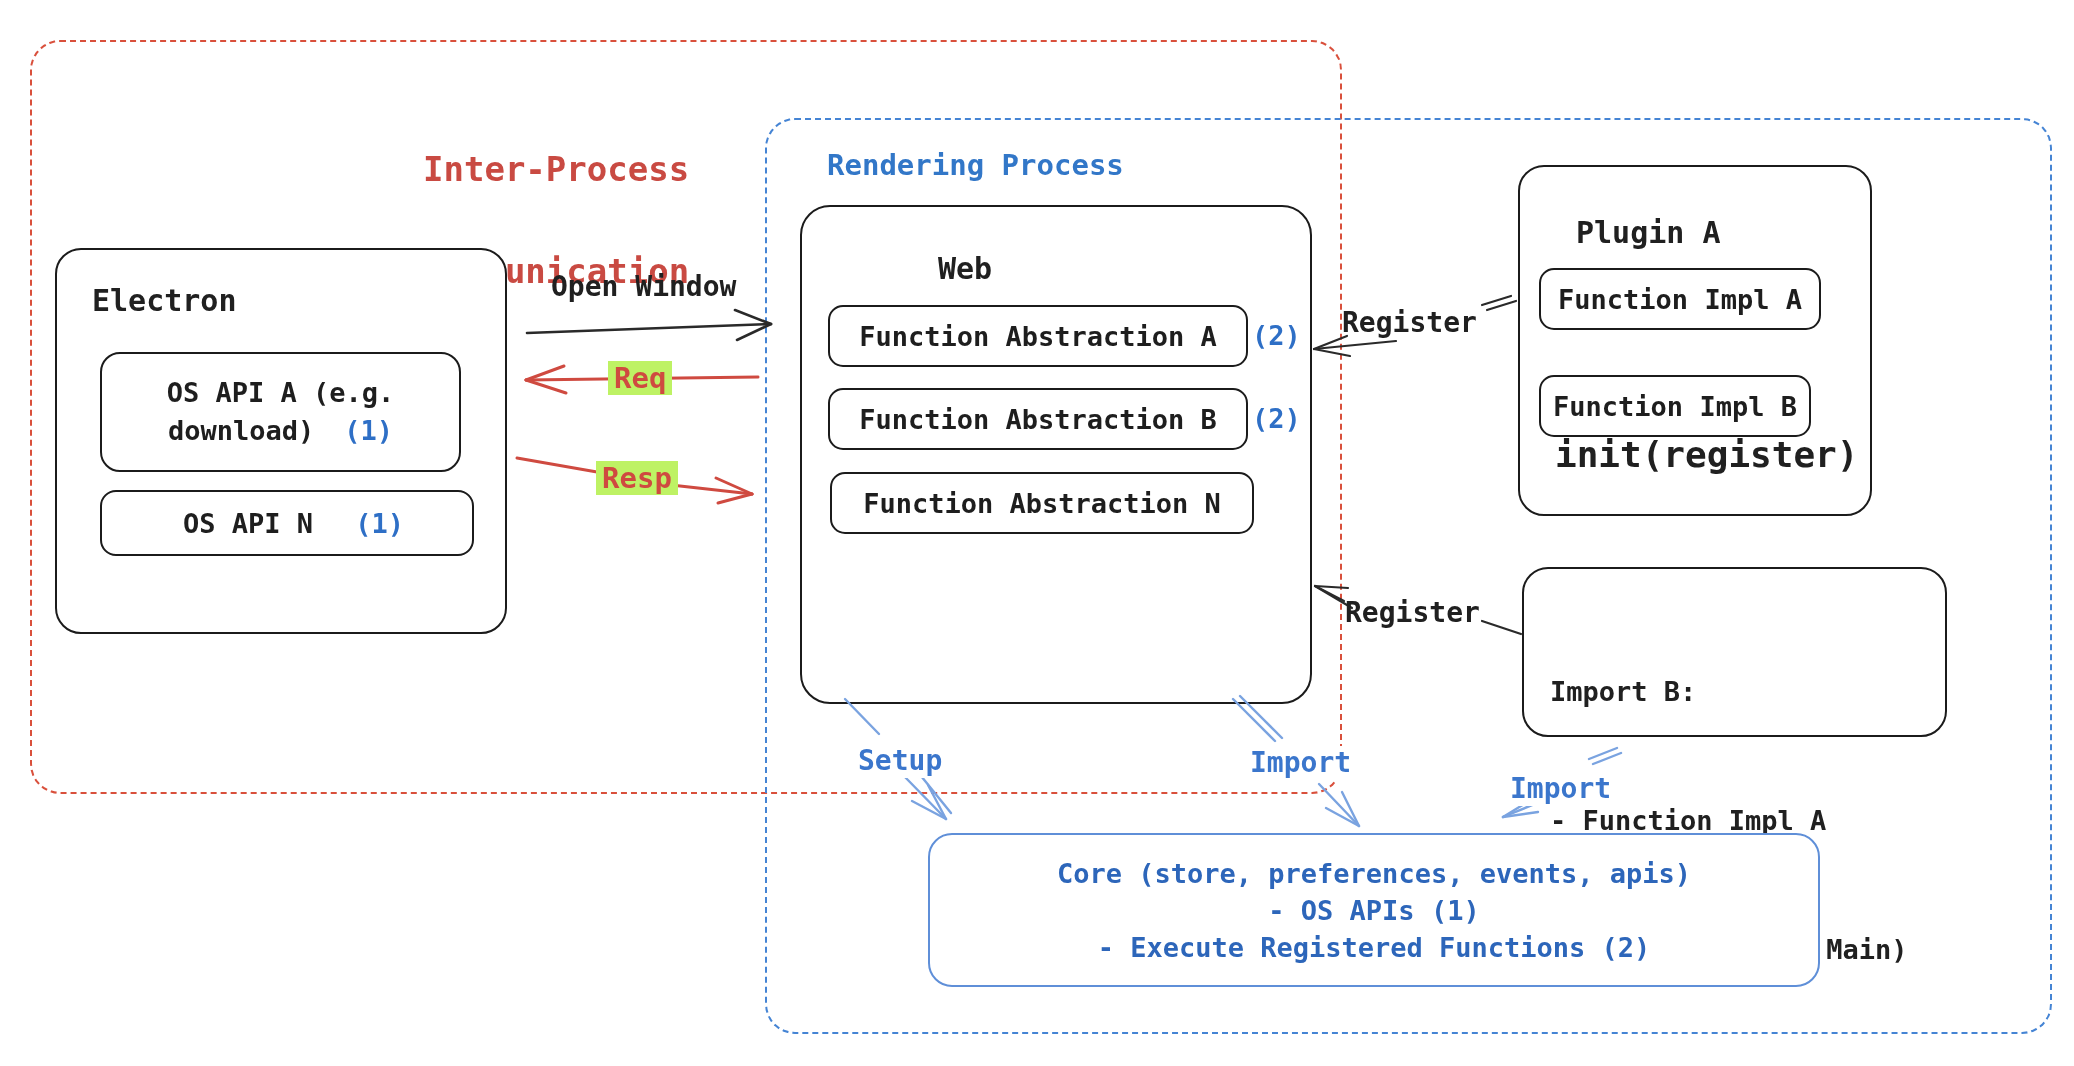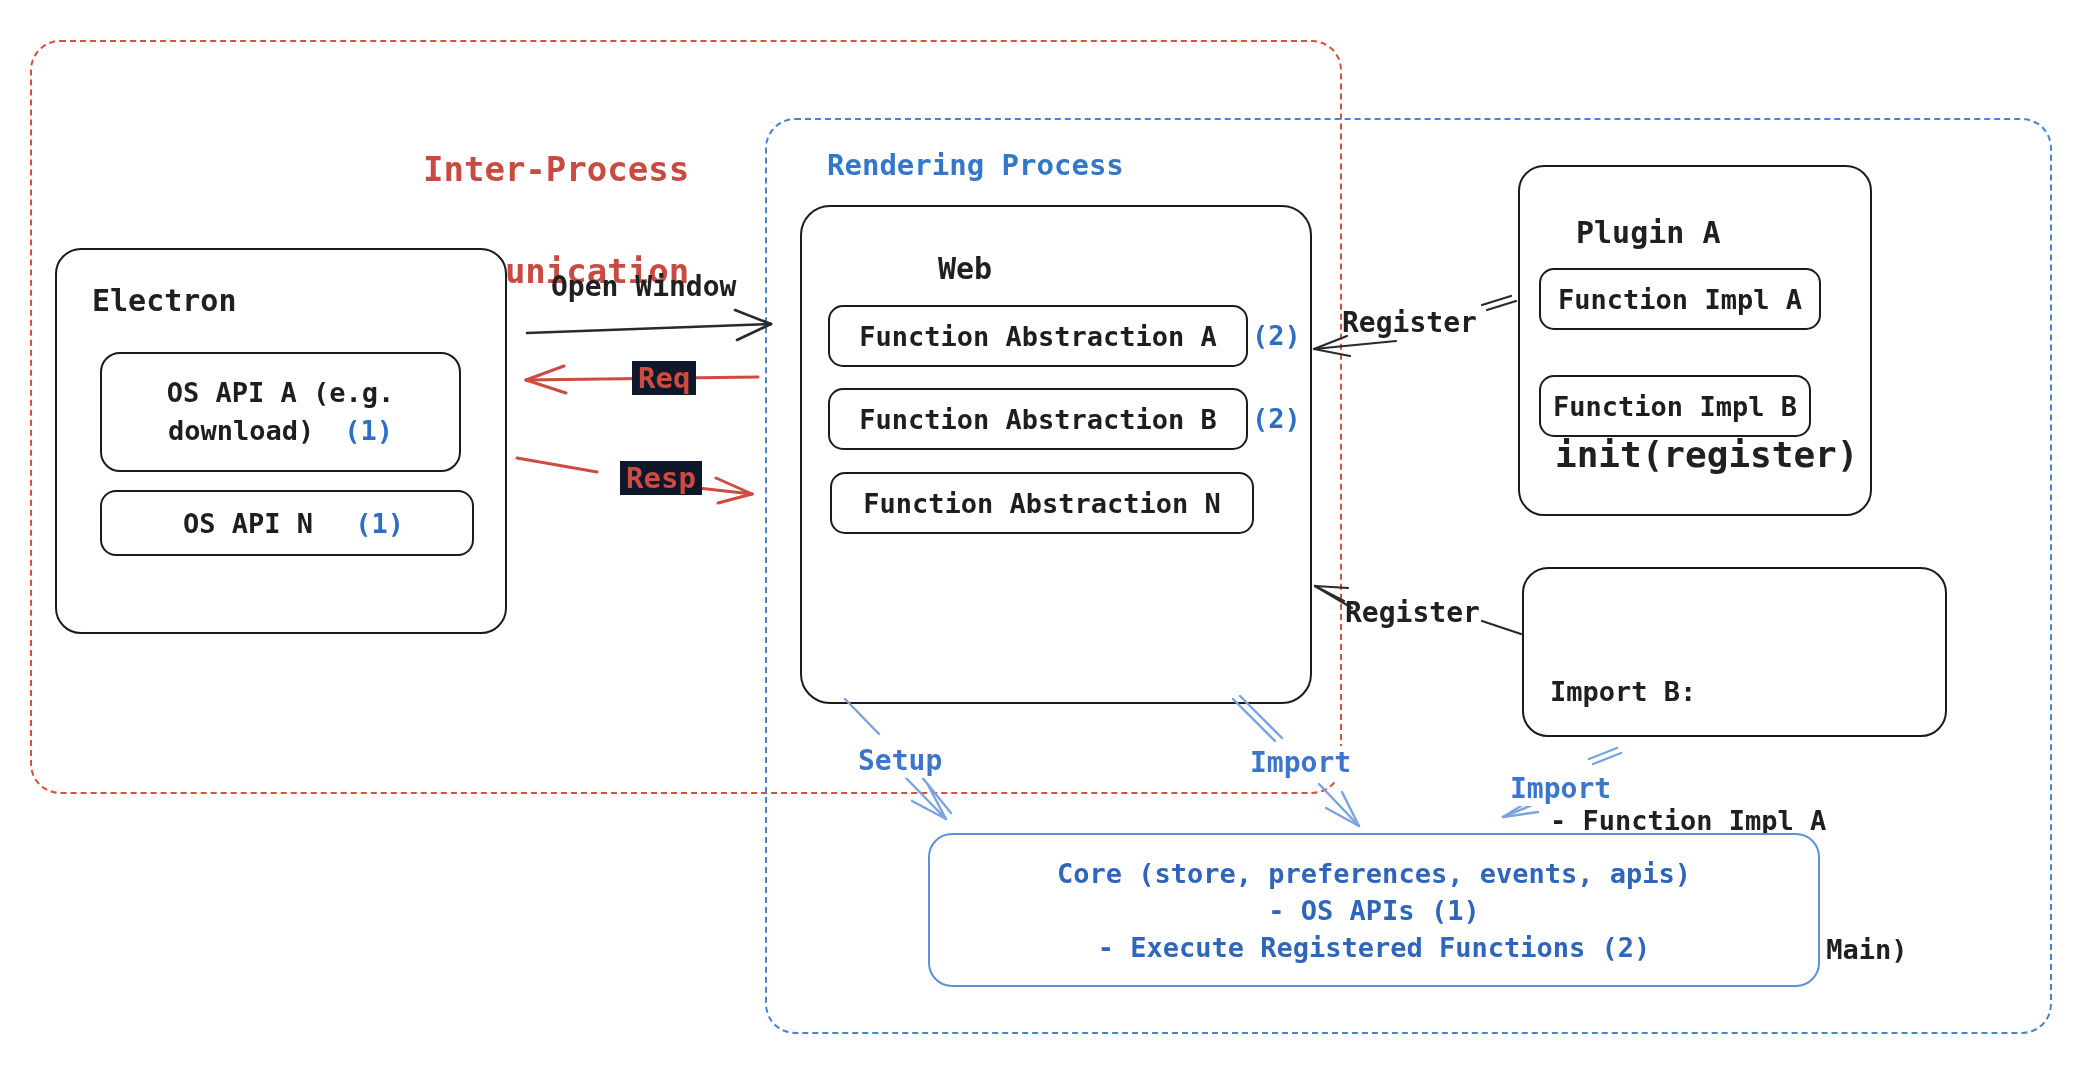--- a/index.html
+++ b/index.html
@@ -18,21 +18,21 @@
   
   .node{position:absolute;border:2.5px solid #1b1b1b;border-radius:26px;background:#ffffff;}
   .chip{position:absolute;border:2.2px solid #1b1b1b;border-radius:15px;background:#ffffff;
         display:flex;align-items:center;justify-content:center;
         font-size:27px;font-weight:600;white-space:pre;}
   
   .lbl{position:absolute;white-space:pre;line-height:34px;}
   .t-black{color:#202020;font-size:30px;font-weight:600;}
   .t-red{color:#c94a42;font-size:34px;font-weight:700;}
   .t-blue{color:#3277c8;font-size:29px;font-weight:700;}
-  .t-arrow-red{color:#cf4a40;font-size:29px;font-weight:700;background:#0f172a;padding:0 6px;margin-left:24px;}
+  .t-arrow-red{color:#cf4a40;font-size:29px;font-weight:700;background:#bef264;padding:0 6px;}
   .t-arrow-blue{color:#3b76cc;font-size:28px;font-weight:700;background:#fff;padding:0 4px;}
   .t-code{color:#202020;font-size:27px;font-weight:600;}
   .badge{color:#2e6fc6;font-weight:700;}
   .badge-float{position:absolute;color:#2e6fc6;font-size:27px;font-weight:700;white-space:pre;}
   .core{position:absolute;border:2.5px solid #5f8fd8;border-radius:24px;background:#fff;
         display:flex;flex-direction:column;align-items:center;justify-content:center;
         color:#2d66ba;font-size:27px;font-weight:700;line-height:37px;text-align:center;white-space:pre;}
   .plist{position:absolute;font-size:27px;font-weight:600;color:#202020;line-height:43px;white-space:pre;}
   svg.overlay{position:absolute;left:0;top:0;pointer-events:none;}
 </style>

